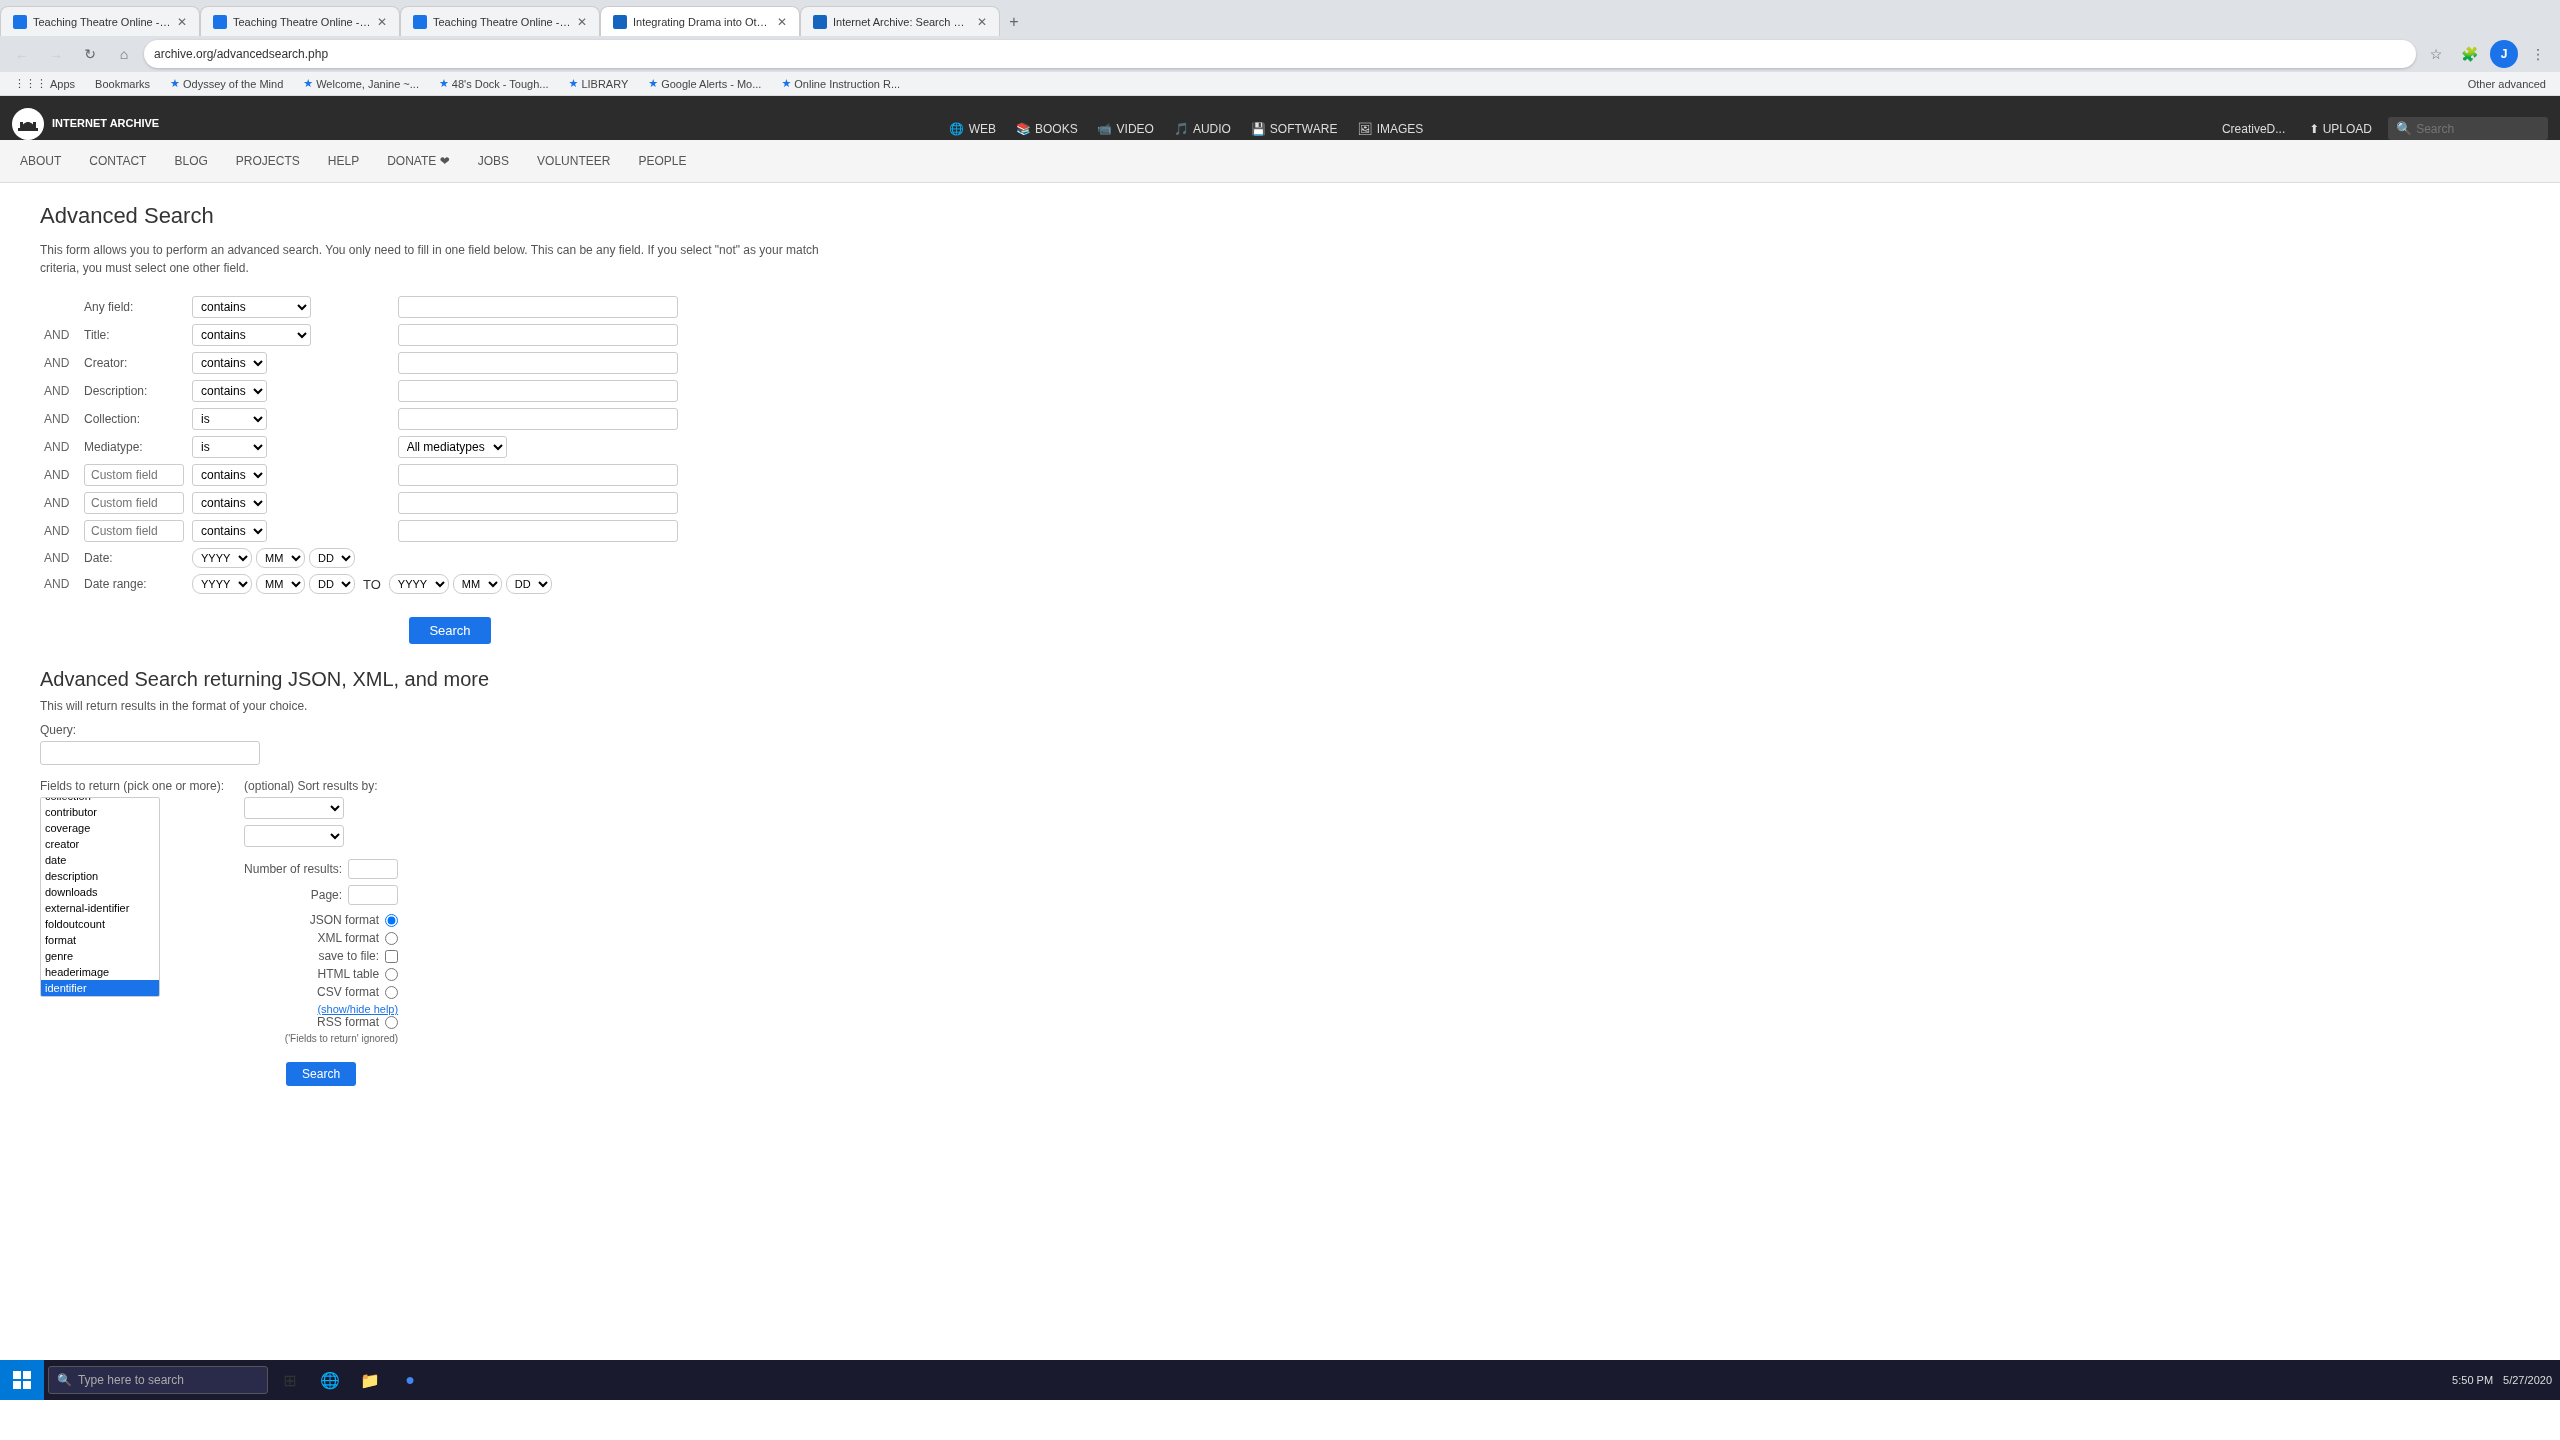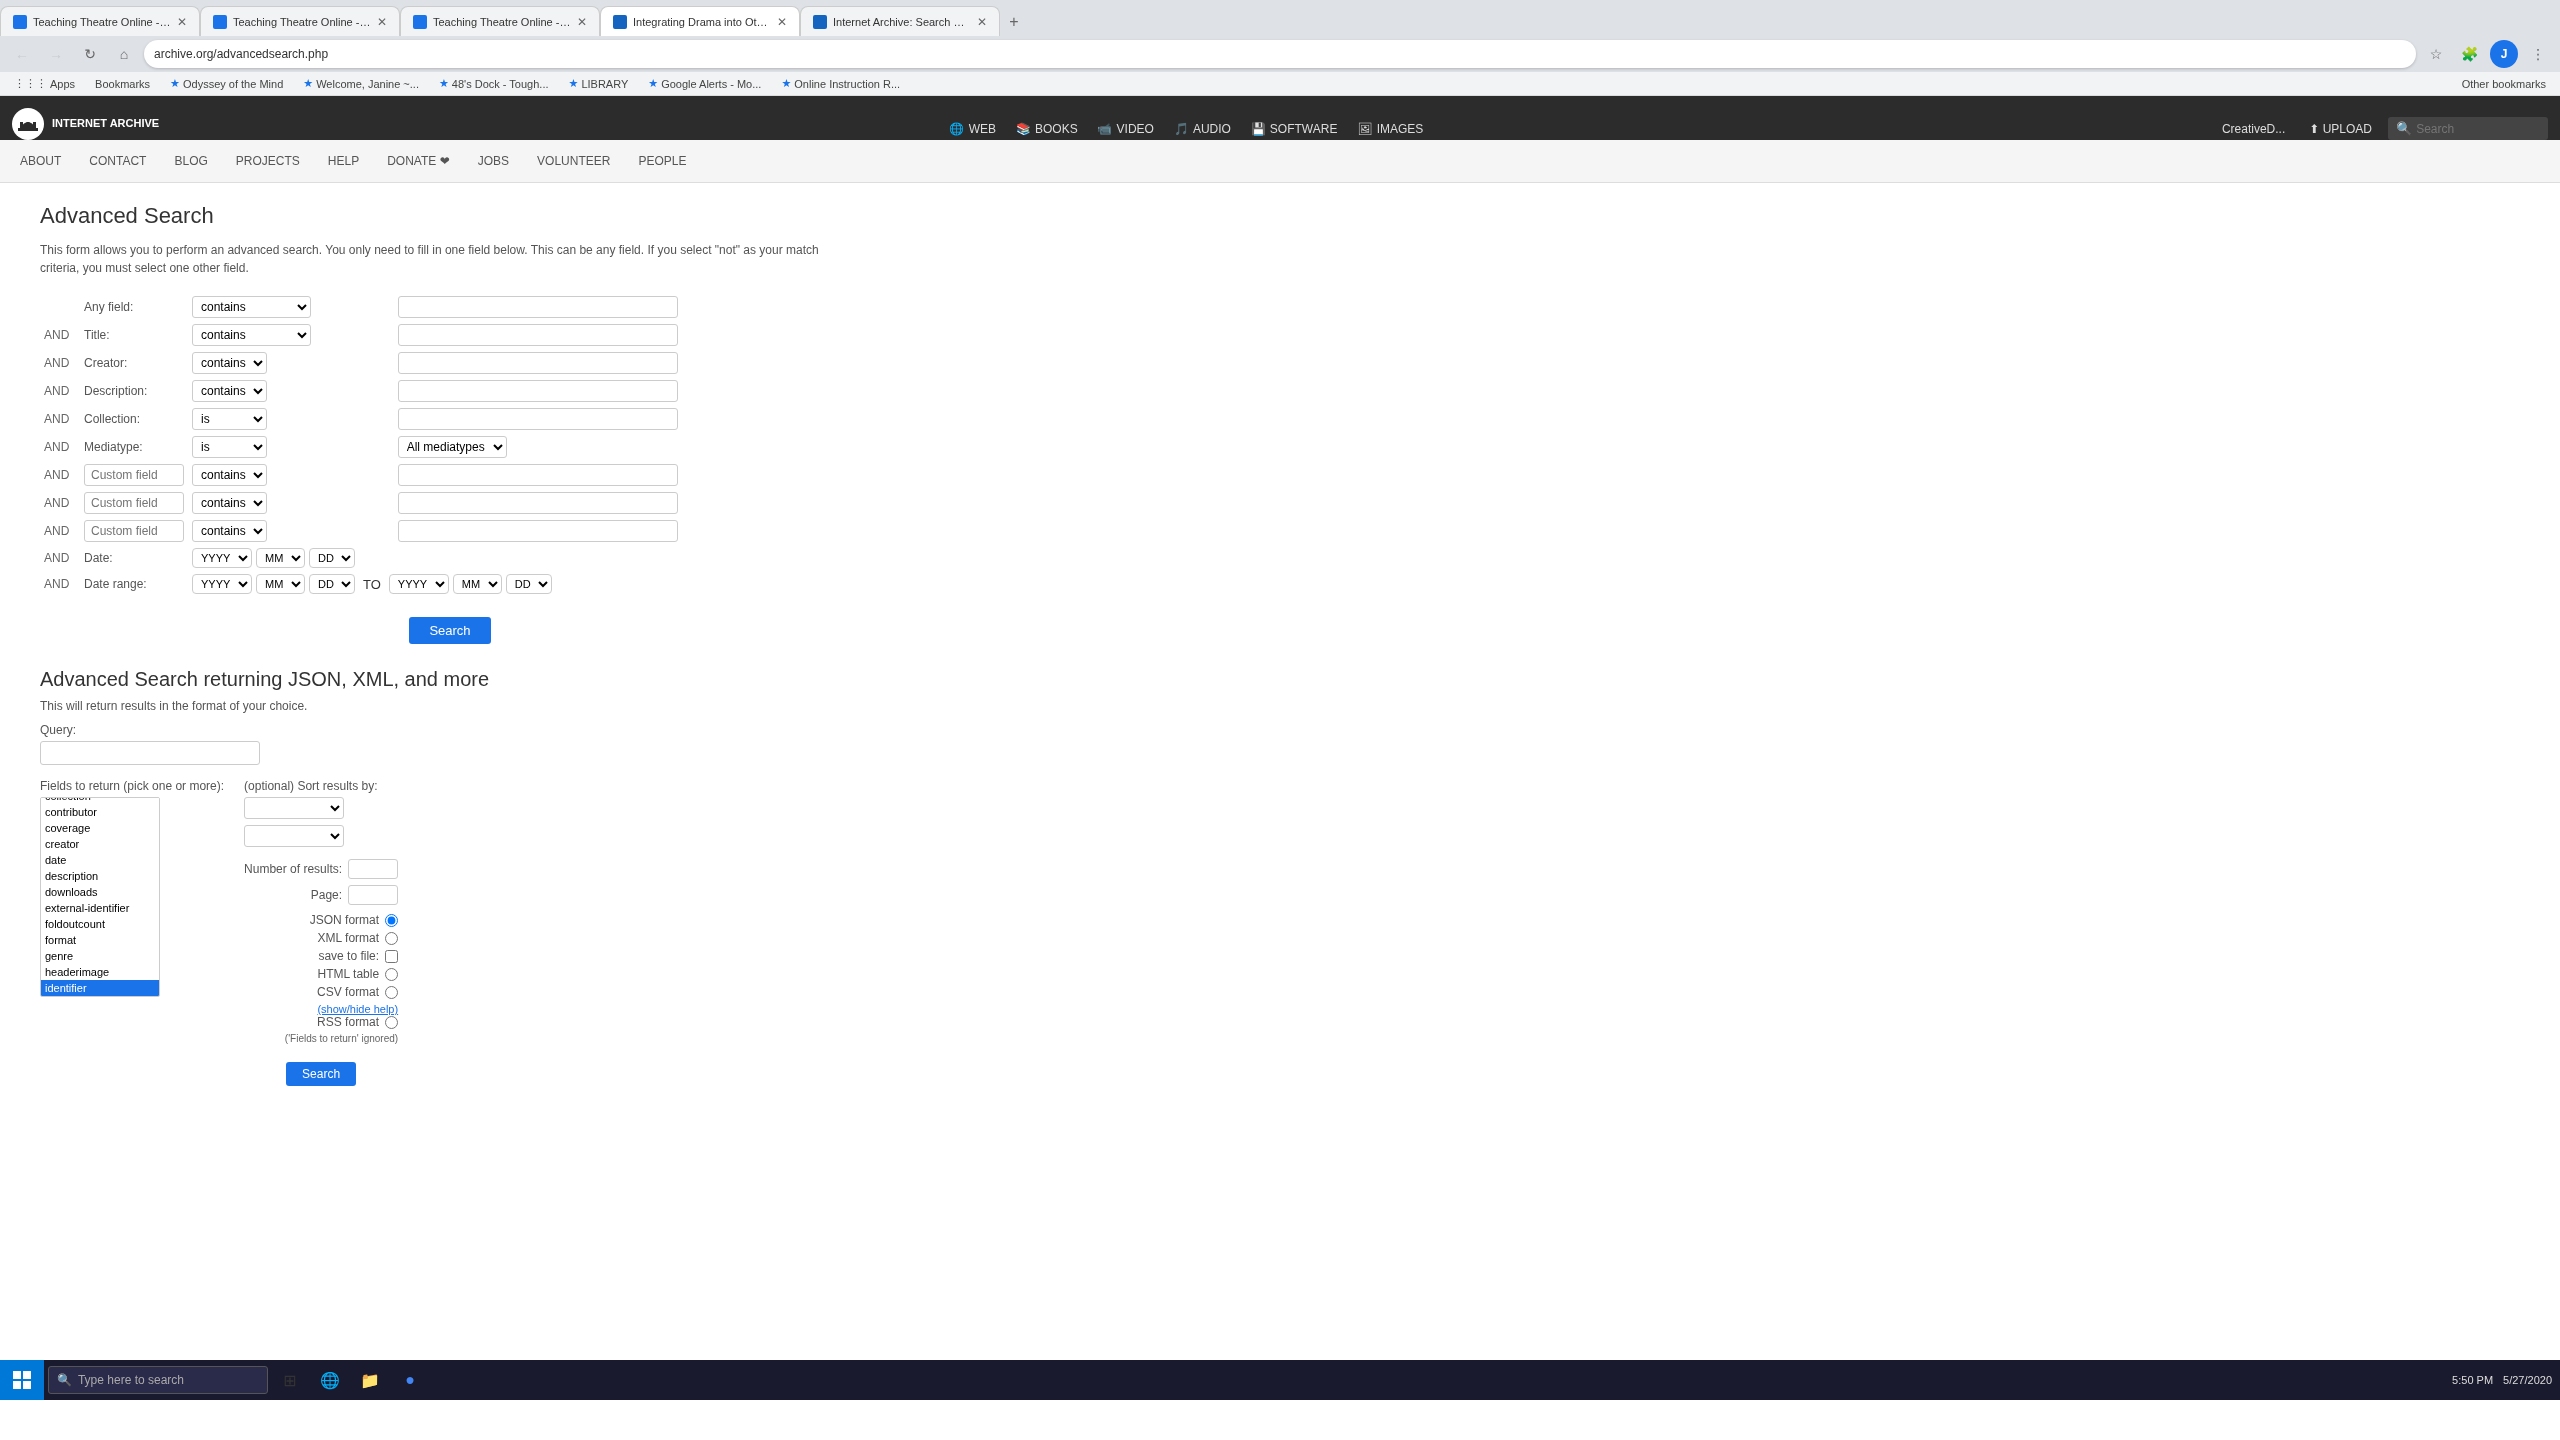--- a/index.html
+++ b/index.html
@@ -50,21 +50,21 @@
     .search-table td { padding: 3px 4px; vertical-align: middle; }
     .and-label { color: #666; font-size: 12px; width: 40px; }
     .field-name { color: #555; font-size: 12px; width: 80px; }
     select.condition-select { border: 1px solid #ccc; border-radius: 3px; padding: 2px 4px; font-size: 12px; background: #fff; }
     input.search-input { border: 1px solid #ccc; border-radius: 3px; padding: 3px 6px; font-size: 12px; width: 280px; }
     input.custom-field-input { border: 1px solid #ccc; border-radius: 3px; padding: 3px 6px; font-size: 12px; width: 100px; color: #999; }
     .mediatype-select { border: 1px solid #ccc; border-radius: 3px; padding: 2px 4px; font-size: 12px; background: #fff; }
 
     
     .date-group { display: flex; gap: 4px; align-items: center; }
-    select.date-part { border: 1px solid #ccc; border-radius: 4px; padding: 2px 4px; font-size: 11px; background: #fff; }
+    select.date-part { border: 1px solid #ccc; border-radius: 9px; padding: 2px 4px; font-size: 11px; background: #fff; }
 
     
     .search-btn { background: #1a73e8; color: #fff; border: none; border-radius: 3px; padding: 6px 20px; font-size: 13px; cursor: pointer; display: block; margin: 10px auto; }
 
     
     .section-title { font-size: 20px; font-weight: normal; margin: 24px 0 8px; color: #333; }
     .section-desc { font-size: 12px; color: #555; margin-bottom: 10px; }
     .query-label { font-size: 12px; color: #555; margin-bottom: 4px; }
     .query-input { border: 1px solid #ccc; border-radius: 3px; padding: 4px 6px; font-size: 12px; width: 220px; display: block; }
 
@@ -171,21 +171,21 @@
     </div>
     <div class="bookmark-item">
       <span style="color:#1a73e8">★</span>
       <span>Google Alerts - Mo...</span>
     </div>
     <div class="bookmark-item">
       <span style="color:#1a73e8">★</span>
       <span>Online Instruction R...</span>
     </div>
     <div style="margin-left:auto;" class="bookmark-item">
-      <span>Other bookmarks</span>
+      <span>Other advanced</span>
     </div>
   </div>
 </div>
 
 <div class="ia-header">
   <div class="ia-logo">
     <div class="ia-logo-icon">
       <svg width="24" height="24" viewBox="0 0 24 24">
         <rect x="2" y="16" width="20" height="3" fill="#2c2c2c"></rect>
         <path d="M4 16 Q12 4 20 16" fill="#2c2c2c"></path>

